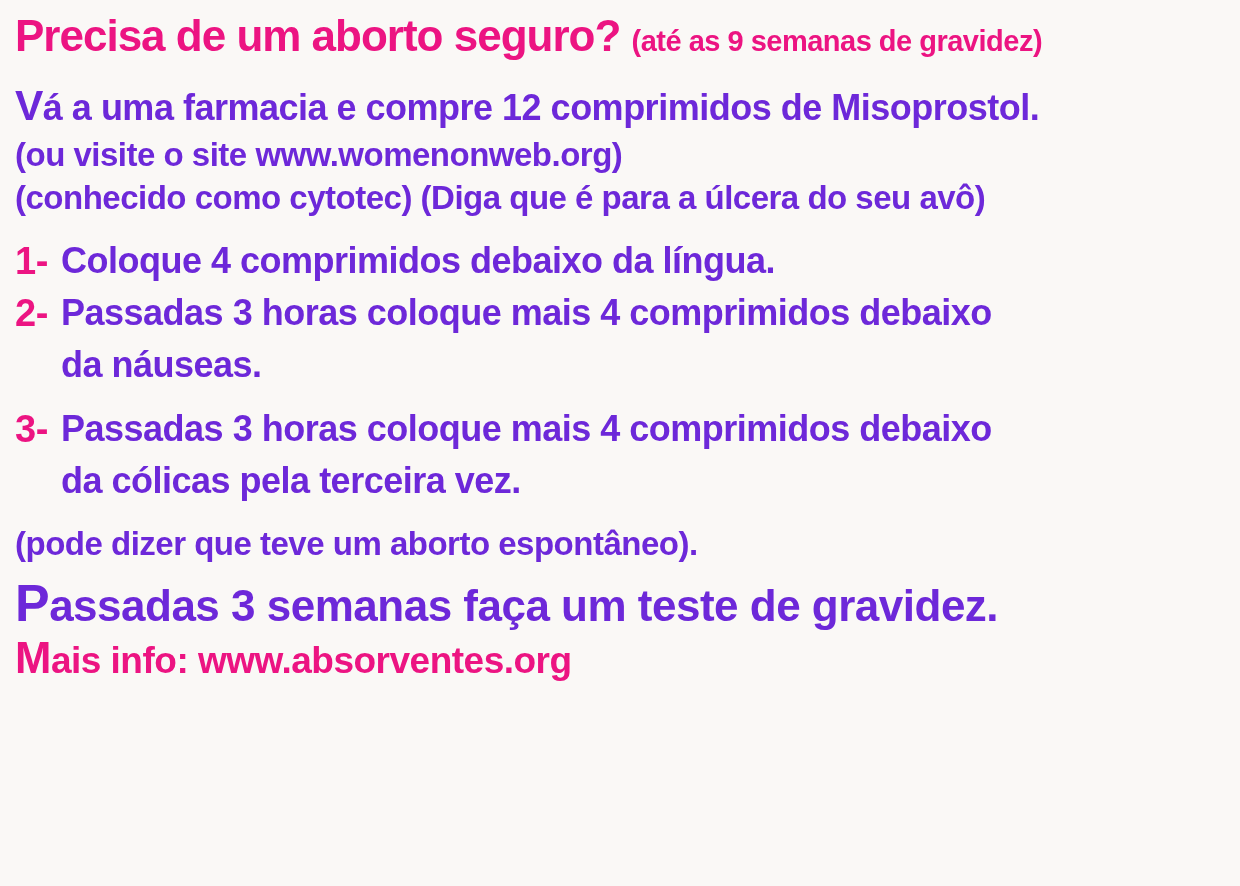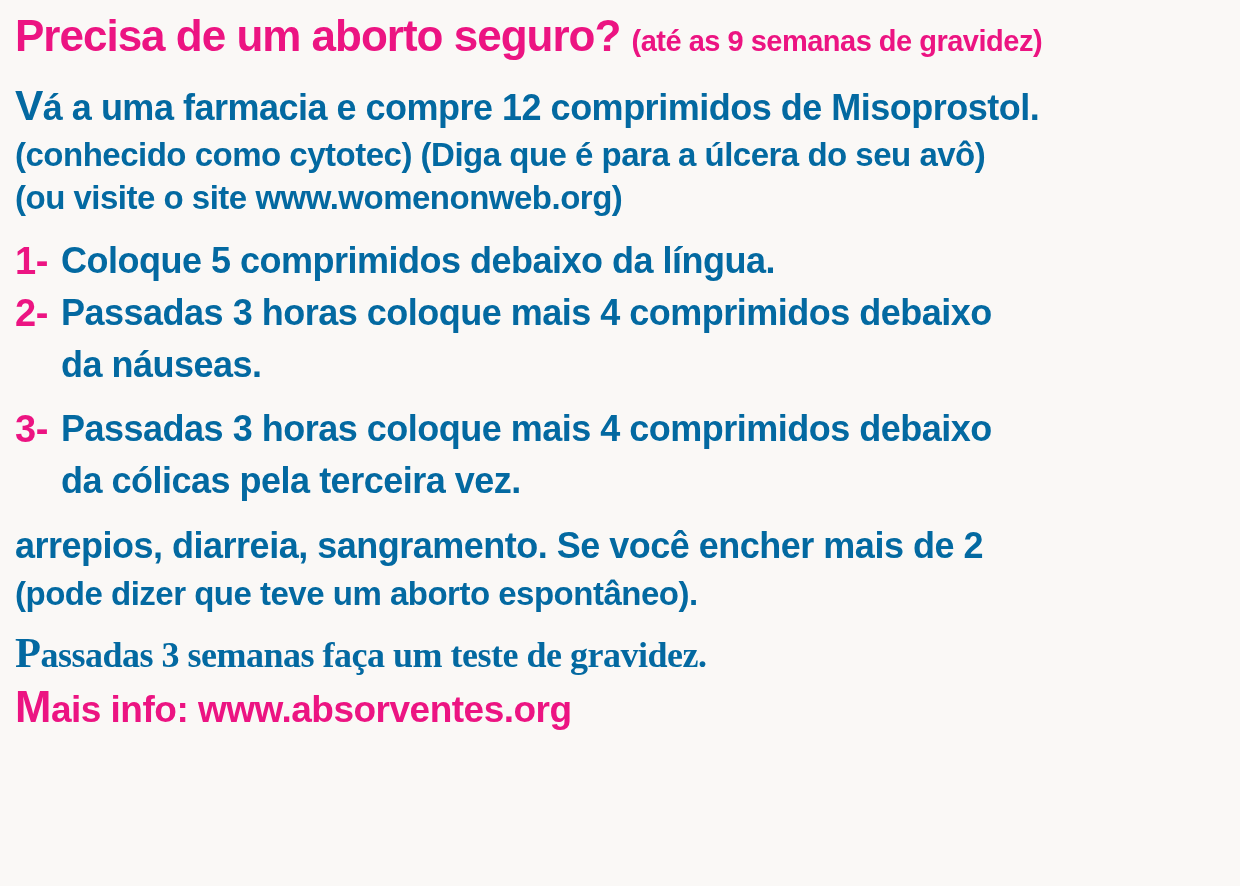--- a/index.html
+++ b/index.html
@@ -14,21 +14,21 @@
     box-sizing: border-box;
     width: 1240px;
     height: 886px;
     padding: 10px 8px 0 15px;
     font-family: "Liberation Sans", sans-serif;
     font-weight: bold;
     color: #5C3294;
     letter-spacing: -0.5px;
   }
   .pink { color: #EC1482; }
-  .purple { color: #0369a1; }
+  .purple { color: #6d28d9; }
   .nowrap { white-space: nowrap; }
 
   .title {
     font-size: 44px;
     line-height: 52px;
     letter-spacing: -1px;
     white-space: nowrap;
   }
   .title .qualifier {
     font-size: 29px;
@@ -64,52 +64,51 @@
     margin-top: 14px;
     font-size: 36px;
     line-height: 50px;
   }
   .warning .note {
     font-size: 33px;
     line-height: 46px;
   }
   .test {
     margin-top: 10px;
-    font-size: 36px;
+    font-size: 44px;
     line-height: 52px;
-    font-family: Liberation Serif, serif;
   }
   .footer {
     font-size: 37px;
     line-height: 52px;
   }
 </style>
 </head>
 <body>
 
 <div class="flyer">
 
   <div class="title pink">
     <span>Precisa de um aborto seguro?</span>
     <span class="qualifier">(até as 9 semanas de gravidez)</span>
   </div>
 
   <div class="intro1 purple nowrap">
     <span class="initial">V</span><span>á a uma farmacia e compre 12 comprimidos de Misoprostol.</span>
   </div>
 
+  <div class="paren purple nowrap">(ou visite o site www.womenonweb.org)</div>
   <div class="paren purple nowrap">(conhecido como cytotec) (Diga que é para a úlcera do seu avô)</div>
-  <div class="paren purple nowrap">(ou visite o site www.womenonweb.org)</div>
 
   <div class="steps">
 
     <div class="step step-1">
       <span class="num">1-</span>
       <span class="step-text purple">
-        <div class="nowrap">Coloque 5 comprimidos debaixo da língua.</div>
+        <div class="nowrap">Coloque 4 comprimidos debaixo da língua.</div>
       </span>
     </div>
 
     <div class="step step-2">
       <span class="num">2-</span>
       <span class="step-text purple">
         <div class="nowrap">Passadas 3 horas coloque mais 4 comprimidos debaixo</div>
         <div class="nowrap">da náuseas.</div>
       </span>
     </div>
@@ -118,21 +117,20 @@
       <span class="num">3-</span>
       <span class="step-text purple">
         <div class="nowrap">Passadas 3 horas coloque mais 4 comprimidos debaixo</div>
         <div class="nowrap">da cólicas pela terceira vez.</div>
       </span>
     </div>
 
   </div>
 
   <div class="warning purple">
-    <div class="nowrap">arrepios, diarreia, sangramento. Se você encher mais de 2</div>
     <div class="note nowrap">(pode dizer que teve um aborto espontâneo).</div>
   </div>
 
   <div class="test purple nowrap">
     <span class="initial">P</span><span>assadas 3 semanas faça um teste de gravidez.</span>
   </div>
 
   <div class="footer pink nowrap">
     <span class="initial">M</span><span>ais info: </span><span>www.absorventes.org</span>
   </div>

